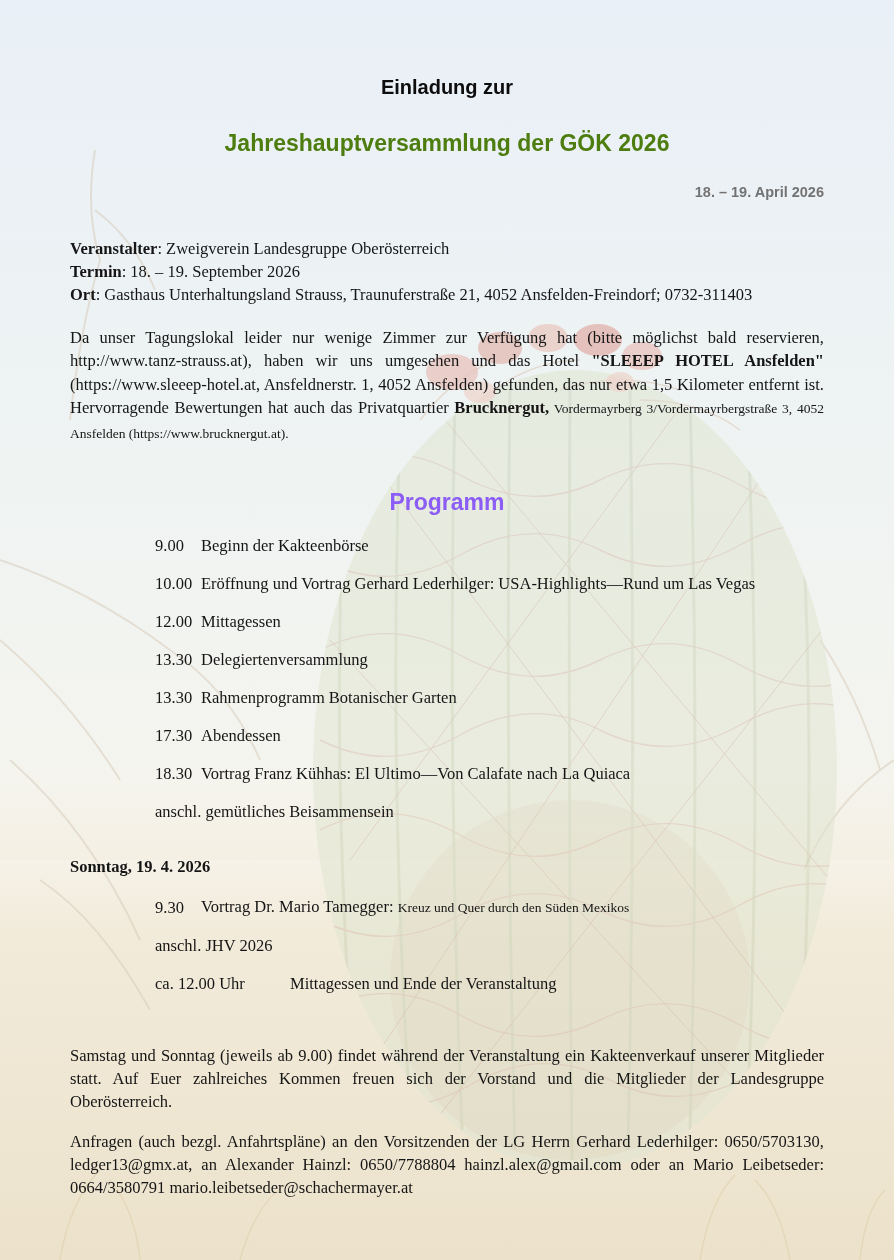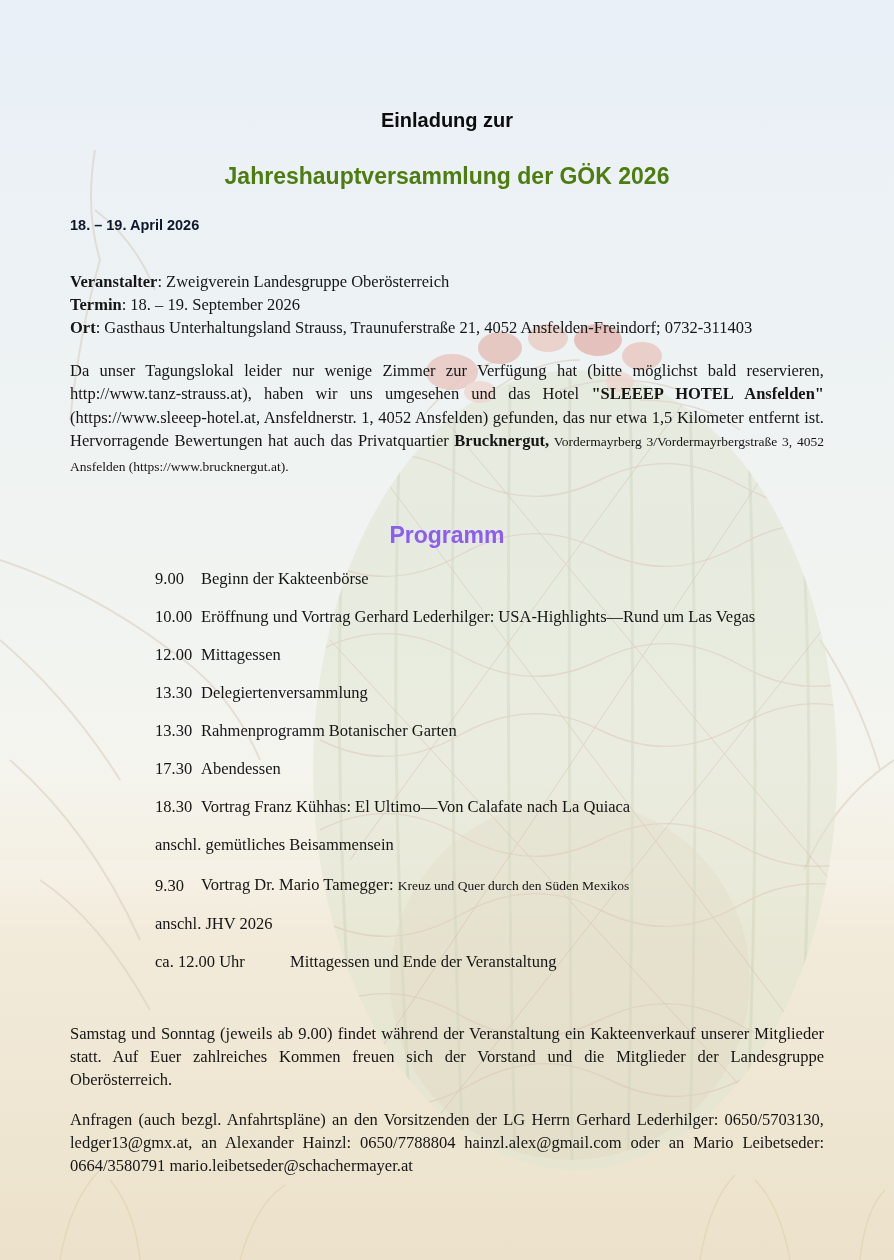--- a/index.html
+++ b/index.html
@@ -5,25 +5,25 @@
   html,body{margin:0;padding:0;background:#ffffff;}
   .page{
     position:relative;
     width:894px;height:1260px;
     overflow:hidden;
     background:#fafaf7;
     font-family:"Liberation Serif",serif;
     color:#151515;
   }
   svg.bg{position:absolute;left:0;top:0;}
-  .content{position:absolute;inset:0;padding:0 70px;box-sizing:border-box;margin-top:33px;}
+  .content{position:absolute;inset:0;padding:0 70px;box-sizing:border-box;}
 
   .t1{margin:76px 0 0;text-align:center;font:bold 20px "Liberation Sans",sans-serif;color:#0d0d0d;}
   .t2{margin:31px 0 0;text-align:center;font:bold 23px "Liberation Sans",sans-serif;color:#4d7c0f;}
-  .dt{margin:27px 0 0;text-align:left;font:bold 14.5px "Liberation Sans",sans-serif;color:#0f172a;}
+  .dt{margin:27px 0 0;text-align:right;font:bold 14.5px "Liberation Sans",sans-serif;color:#737373;}
 
   .details{margin-top:37px;font-size:16.5px;line-height:23px;}
   .b{font-weight:bold;}
   .intro{margin-top:20px;font-size:16.5px;line-height:23.4px;text-align:justify;}
   .small{font-size:13.5px;}
 
   .prog-heading{margin:44px 0 0;text-align:center;font:bold 23px "Liberation Sans",sans-serif;color:#8b5cf6;}
   .day-title{margin-top:33px;font-weight:bold;font-size:16.5px;line-height:21px;}
   .rows{margin:19px 0 0 85px;font-size:16.5px;}
   .prog-row{display:flex;margin-bottom:17px;line-height:21px;align-items:flex-end;}
@@ -182,20 +182,21 @@
             <span class="time">18.30</span>
             <span>Vortrag Franz Kühhas: El Ultimo—Von Calafate nach La Quiaca</span>
           </div>
         <div class="prog-row">
             <span>anschl. gemütliches Beisammensein</span>
           </div>
       </div>
     </div>
 
     <div class="day">
+      <div class="day-title">Sonntag, 19. 4. 2026</div>
       <div class="rows">
         <div class="prog-row">
             <span class="time">9.30</span>
             <span><span>Vortrag Dr. Mario Tamegger: </span><span class="small">Kreuz und Quer durch den Süden Mexikos</span></span>
           </div>
         <div class="prog-row">
             <span>anschl. JHV 2026</span>
           </div>
         <div class="prog-row wide">
             <span class="time">ca. 12.00 Uhr</span>

